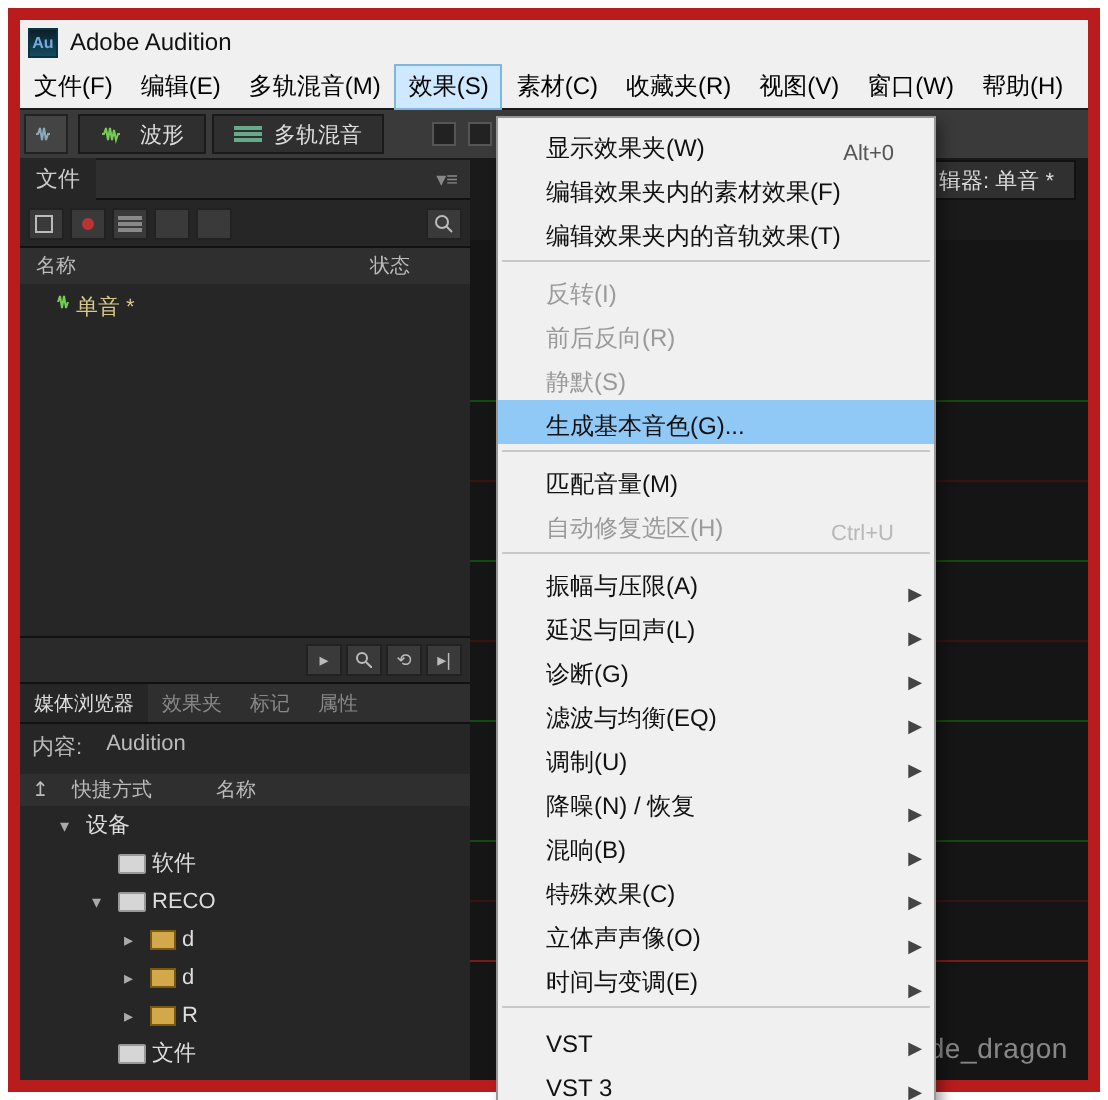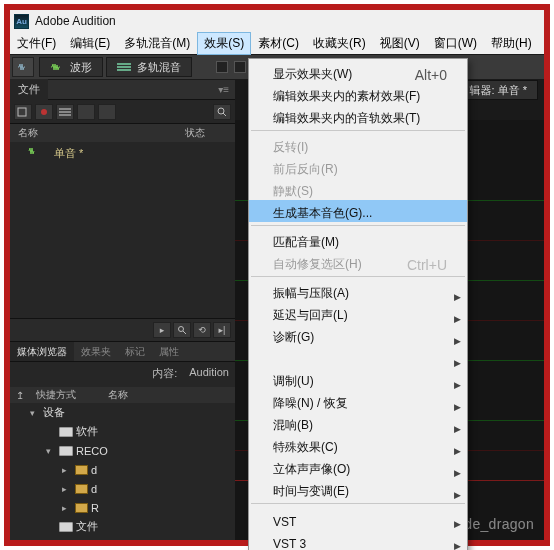--- a/index.html
+++ b/index.html
@@ -21,47 +21,47 @@
 .left { width: 225px; background: #262626; display: flex; flex-direction: column; }
 .right { flex: 1; background: #1a1a1a; position: relative; }
 .panel-tabrow { height: 20px; background: #2f2f2f; display: flex; align-items: center; border-bottom: 1px solid #111; }
 .panel-tab { font-size: 11px; color: #ccc; padding: 3px 8px; }
 .panel-tab.active { background: #262626; }
 .panel-tools { height: 24px; display: flex; align-items: center; gap: 3px; padding: 0 4px; border-bottom: 1px solid #111; }
 .icbtn { width: 18px; height: 16px; background: #3a3a3a; border: 1px solid #222; display: flex; align-items: center; justify-content: center; }
 .col-head { display: flex; height: 18px; background: #2f2f2f; font-size: 10px; color: #bbb; align-items: center; padding-left: 8px; }
 .col-head span:first-child { flex: 1; }
 .col-head span:last-child { width: 50px; }
-.file-item { font-size: 11px; color: #d7c98b; padding: 4px 6px 4px 18px; display: flex; align-items: flex-start; gap: 16px; }
+.file-item { font-size: 11px; color: #d7c98b; padding: 4px 6px 4px 18px; display: flex; align-items: flex-start; gap: 0; }
 .pill { width:10px;height:10px;display:inline-flex;align-items:center;justify-content:center; }
 .flex-spacer { flex: 1; }
 .controls-row { height: 24px; display: flex; align-items: center; justify-content: flex-end; gap: 2px; padding: 0 4px; border-top: 1px solid #111; border-bottom: 1px solid #111; background:#2a2a2a; }
 .ctrl { width: 18px; height: 16px; background: #3a3a3a; border: 1px solid #222; display:flex;align-items:center;justify-content:center;color:#bbb;font-size:9px; }
 .browser-tabs { height: 20px; display: flex; background: #2f2f2f; border-bottom: 1px solid #111; }
 .browser-tabs .bt { font-size: 10px; color: #888; padding: 3px 7px; }
 .browser-tabs .bt.active { color: #ddd; background: #262626; }
-.content-label { font-size: 11px; color: #bbb; padding: 4px 6px; display:flex; gap:12px;justify-content:flex-end; }
+.content-label { font-size: 11px; color: #bbb; padding: 4px 6px; display:flex; gap:12px; }
 .tree { font-size: 11px; color: #ddd; padding: 2px 0 0 0; flex:1; overflow:hidden; }
 .tree-row { display: flex; align-items: center; height: 19px; padding-left: 4px; gap: 3px; }
 .tree-row .arrow { width:10px; color:#aaa; font-size:9px; }
 .tree-row .drive { width:14px; height:10px; background:#d6d6d6; border:1px solid #999; border-radius:1px; }
 .tree-row .folder { width:13px; height:10px; background:#d2a84a; border:1px solid #7a5a10; }
 .indent1 { padding-left: 20px; }
 .indent2 { padding-left: 36px; }
 .indent3 { padding-left: 52px; }
 .tree .colhead { display:flex; padding-left:6px; gap:8px; color:#bbb; font-size:10px; height:16px; align-items:center; background:#2f2f2f;}
 .editor-tab { position:absolute; top:0; right:6px; height:20px; padding:0 10px; background:#303030; border:1px solid #111; font-size:11px; color:#ddd; display:flex; align-items:center; }
 .waveform-area { position:absolute; top:40px; left:0; right:0; bottom:0; background:#151515; }
 .hline { position:absolute; left:0; right:0; height:1px; background:#3a1212; }
 .hline.green { background:#134a13; }
 .dropdown { position: absolute; left: 238px; top: 48px; width: 220px; background: #f0f0f0; border: 1px solid #979797; box-shadow: 3px 3px 6px rgba(0,0,0,.35); font-size: 12px; color: #111; padding: 2px 0; z-index: 50; }
 .dd-item { display: flex; align-items: flex-end; height: 22px; padding: 0 20px 0 24px; position: relative; }
 .dd-item.disabled { color: #9a9a9a; }
 .dd-item.hi { background: #90c8f6; }
-.dd-item .shortcut { margin-left: auto; color: #555; font-size: 14px; }
+.dd-item .shortcut { margin-left: auto; color: #555; font-size: 11px; }
 .dd-item.disabled .shortcut { color:#b8b8b8; }
 .dd-item .sub { position: absolute; right: 6px; font-size: 9px; color:#444; }
 .dd-sep { height: 1px; background: #c8c8c8; margin: 3px 2px; }
 .watermark { position: absolute; right: 10px; bottom: 8px; color: rgba(230,230,230,.55); font-size: 14px; font-family: Arial, sans-serif; letter-spacing:.3px; }
 svg { display:block; }
 </style>
 </head>
 <body>
 
 <div class="frame">
@@ -280,20 +280,21 @@
       </div>
       <div class="dd-item">
         <span>延迟与回声(L)</span>
         <span class="sub">▶</span>
       </div>
       <div class="dd-item">
         <span>诊断(G)</span>
         <span class="sub">▶</span>
       </div>
       <div class="dd-item">
+        <span>滤波与均衡(EQ)</span>
         <span class="sub">▶</span>
       </div>
       <div class="dd-item">
         <span>调制(U)</span>
         <span class="sub">▶</span>
       </div>
       <div class="dd-item">
         <span>降噪(N) / 恢复</span>
         <span class="sub">▶</span>
       </div>

